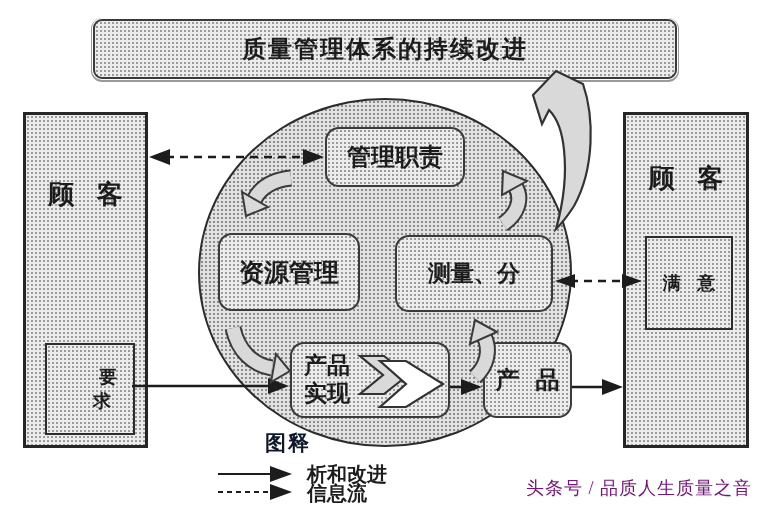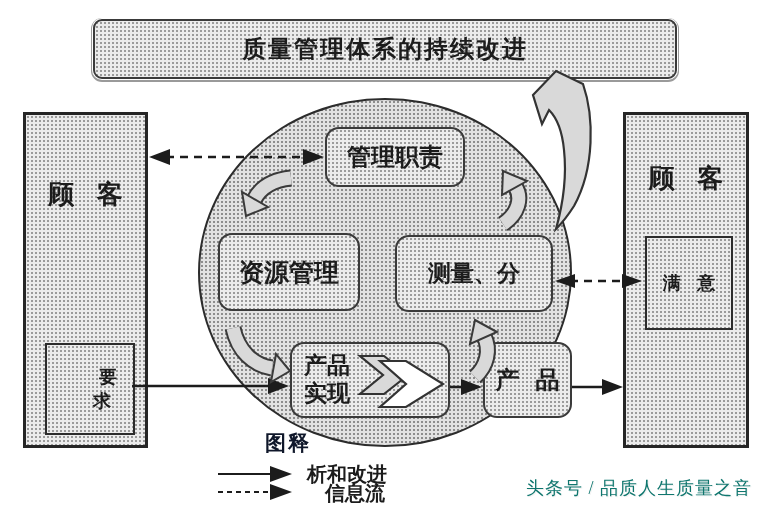--- a/index.html
+++ b/index.html
@@ -45,24 +45,24 @@
   .node.measurement { left:395px; top:235px; width:158px; height:77px; font-size:23px; line-height:1.2; }
   .node.realization { left:290px; top:342px; width:160px; height:76px; font-size:23px;
     align-items:flex-start; padding-left:12px; line-height:1.2; }
   .node.product     { left:483px; top:342px; width:89px; height:76px; font-size:24px; }
   .node.product span { letter-spacing:5px; text-indent:5px; }
 
   .legend-title { position:absolute; left:245px; top:429px; font-size:21px; font-weight:bold;
     color:#0f172a; z-index:2; letter-spacing:2px;margin-left:20px; }
   .legend-label { position:absolute; font-size:20px; font-weight:bold; color:#1c1c1c; z-index:2; }
   .legend-label.solid  { left:307px; top:461px; }
-  .legend-label.dashed { left:307px; top:480px;margin-left:18px; }
+  .legend-label.dashed { left:307px; top:480px; }
 
   .watermark { position:absolute; left:470px; top:476px; width:282px; text-align:right;
-    font-size:18px; color:#0f766e; letter-spacing:1px; z-index:2;
+    font-size:18px; color:#701a75; letter-spacing:1px; z-index:2;
     text-shadow:1px 1px 0 #f2f2f2; }
 
   svg.overlay { position:absolute; left:0; top:0; width:761px; height:506px;
     z-index:3; pointer-events:none; }
 </style>
 </head>
 <body>
 
 <div class="diagram">
 

